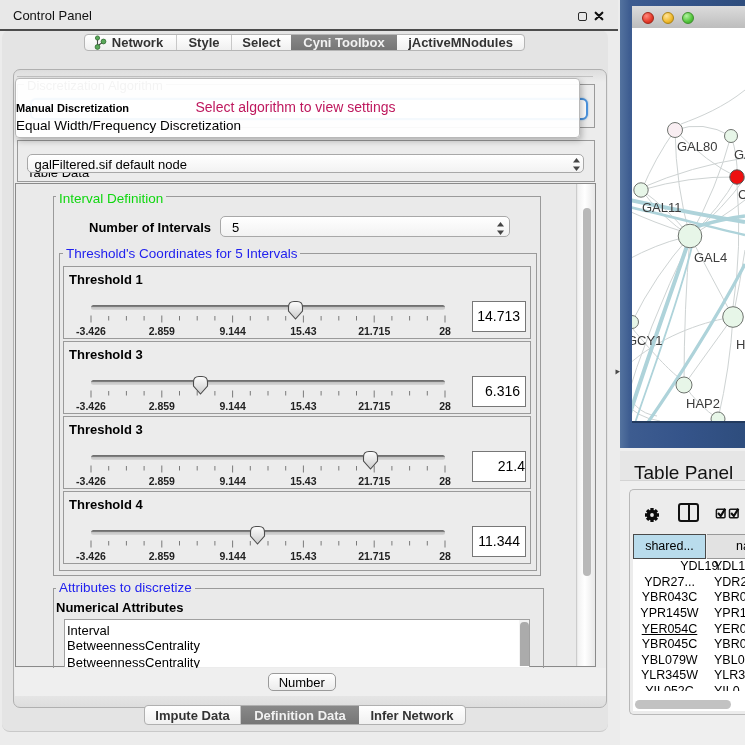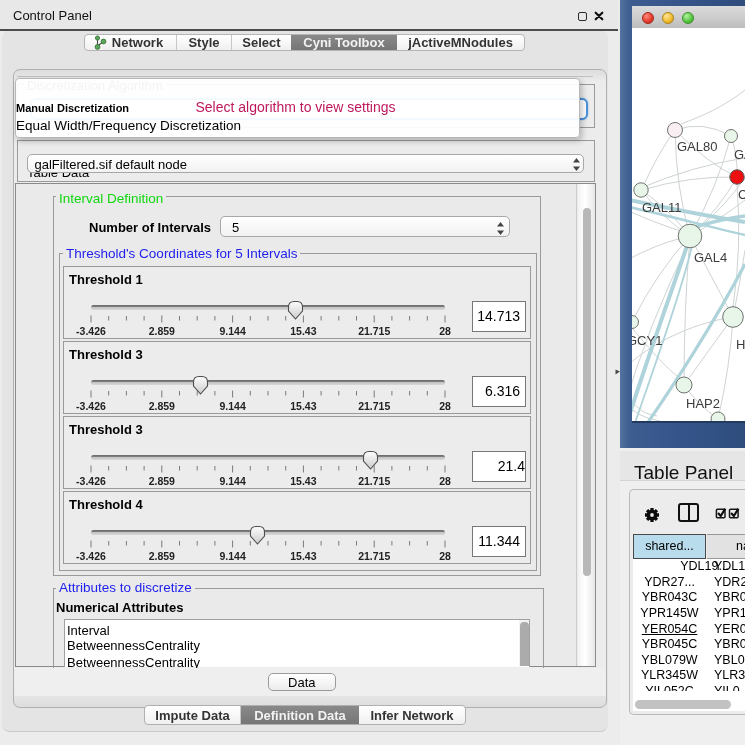--- a/index.html
+++ b/index.html
@@ -252,21 +252,21 @@
 <div class="gbt" style="left:56px;top:580px;color:#2222ee;background:#eaeaea;font-size:13.5px;">Attributes to discretize</div>
 <div class="abs" style="left:56px;top:599.5px;font-size:13px;font-weight:bold;color:#000;">Numerical Attributes</div>
 <div class="abs" style="left:64px;top:619px;width:466px;height:48px;background:#fff;border:1px solid #a0a0a0;border-bottom:none;box-sizing:border-box;"></div>
 <div class="abs" style="left:67px;top:622.5px;font-size:13px;color:#000;">Interval</div>
 <div class="abs" style="left:67px;top:638px;font-size:13px;color:#000;">BetweennessCentrality</div>
 <div class="abs" style="left:67px;top:655px;font-size:13px;color:#000;">BetweennessCentrality</div>
 <div class="abs" style="left:519px;top:620px;width:10px;height:46px;background:#f3f3f3;"></div>
 <div class="abs" style="left:520px;top:622px;width:8.5px;height:44px;background:#ababab;border-radius:4px 4px 0 0;"></div>
 
 <div class="abs" style="left:14.5px;top:668px;width:591px;height:28px;background:#efefef;"></div>
-<div class="abs" style="left:268px;top:672.5px;width:67.5px;height:18.5px;background:linear-gradient(#ffffff,#ececec);border:1px solid #9a9a9a;border-radius:5px;box-sizing:border-box;text-align:center;font-size:13px;line-height:17px;">Data</div>
+<div class="abs" style="left:268px;top:672.5px;width:67.5px;height:18.5px;background:linear-gradient(#ffffff,#ececec);border:1px solid #9a9a9a;border-radius:5px;box-sizing:border-box;text-align:center;font-size:13px;line-height:17px;">Number</div>
 
 <div class="abs" style="left:144px;top:705px;width:322px;height:20px;background:linear-gradient(#ffffff,#f0f0f0);border:1px solid #b0b0b0;border-radius:4px;display:flex;overflow:hidden;box-sizing:border-box;">
   <div style="flex:0 0 96px;display:flex;align-items:center;justify-content:center;font-size:13px;font-weight:bold;color:#333;border-right:1px solid #c8c8c8;box-sizing:border-box;">Impute Data</div>
   <div style="flex:0 0 118px;display:flex;align-items:center;justify-content:center;font-size:13px;font-weight:bold;color:#f2f2f2;background:linear-gradient(#898989,#767676);">Definition Data</div>
   <div style="flex:1;display:flex;align-items:center;justify-content:center;font-size:13px;font-weight:bold;color:#333;">Infer Network</div>
 </div>
 <svg class="abs" style="left:614px;top:368px;" width="7" height="8" viewBox="0 0 7 8">
     <path d="M1.5 6.5 L1.5 1.5 L6 3.5 Z" fill="#4a4a4a"></path>
   </svg>
 

